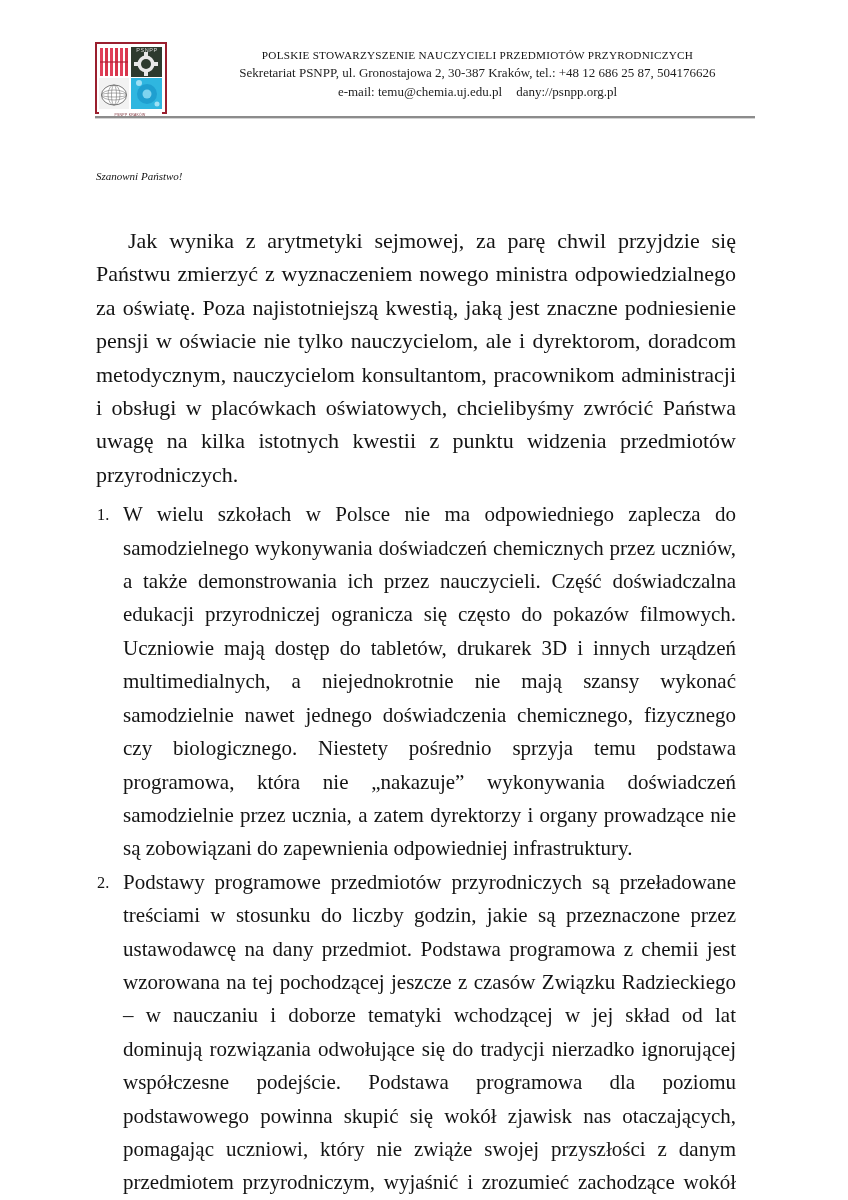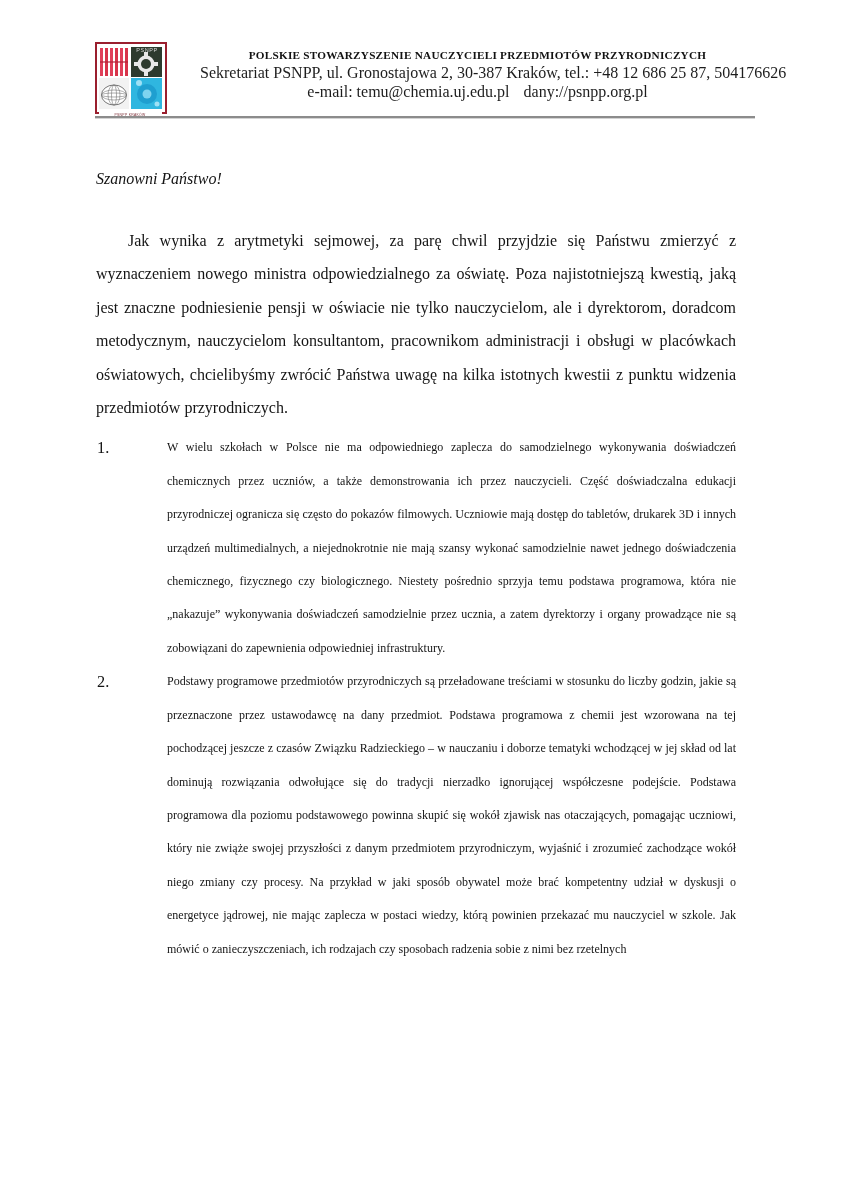--- a/index.html
+++ b/index.html
@@ -46,31 +46,31 @@
   .letterhead-text {
     position: absolute;
     left: 105px;
     top: 6px;
     width: 555px;
     text-align: center;
   }
 
   .org-name {
     font-family: "Liberation Serif", "DejaVu Serif", serif;
-    font-weight: bold;
+    font-weight: normal;
     font-size: 11.2px;
     letter-spacing: 0.25px;
     color: #121212;
     line-height: 15px;
     white-space: nowrap;
   }
 
   .org-line {
     font-family: "Liberation Serif", "DejaVu Serif", serif;
-    font-size: 16px;
+    font-size: 13px;
     color: #1d1d1d;
     line-height: 19px;
     white-space: nowrap;
   }
 
   .org-line .gap { display: inline-block; width: 14px; }
 
   .header-rule {
     position: absolute;
     left: 95px;
@@ -88,34 +88,34 @@
     height: 1px;
     background: #d3d3d3;
   }
 
   
   .salutation {
     position: absolute;
     left: 96px;
     top: 170px;
     font-style: italic;
-    font-size: 16px;
+    font-size: 11px;
     color: #141414;
   }
 
   .content {
     position: absolute;
     left: 96px;
     top: 224px;
     width: 640px;
   }
 
   p.para {
     margin: 0 0 0 0;
-    font-size: 16px;
+    font-size: 22px;
     line-height: 33.4px;
     text-align: justify;
     text-justify: inter-word;
     text-indent: 32px;
     color: #141414;
     hyphens: none;
   }
 
   ol.items {
     margin: 7px 0 0 0;
@@ -136,28 +136,27 @@
     position: absolute;
     left: 1px;
     top: 0;
     font-size: 16.3px;
     line-height: 33.4px;
     color: #141414;
   }
 
   ol.items > li .item-text {
     display: block;
-    font-size: 12px;
+    font-size: 21px;
     line-height: 33.4px;
     text-align: justify;
     text-justify: inter-word;
     color: #141414;
     text-indent: 0;
     hyphens: none;
-    margin-left: 44px;
   }
 </style>
 </head>
 <body>
 
 <div class="page">
 
   <div class="letterhead">
 
     <div class="logo">

